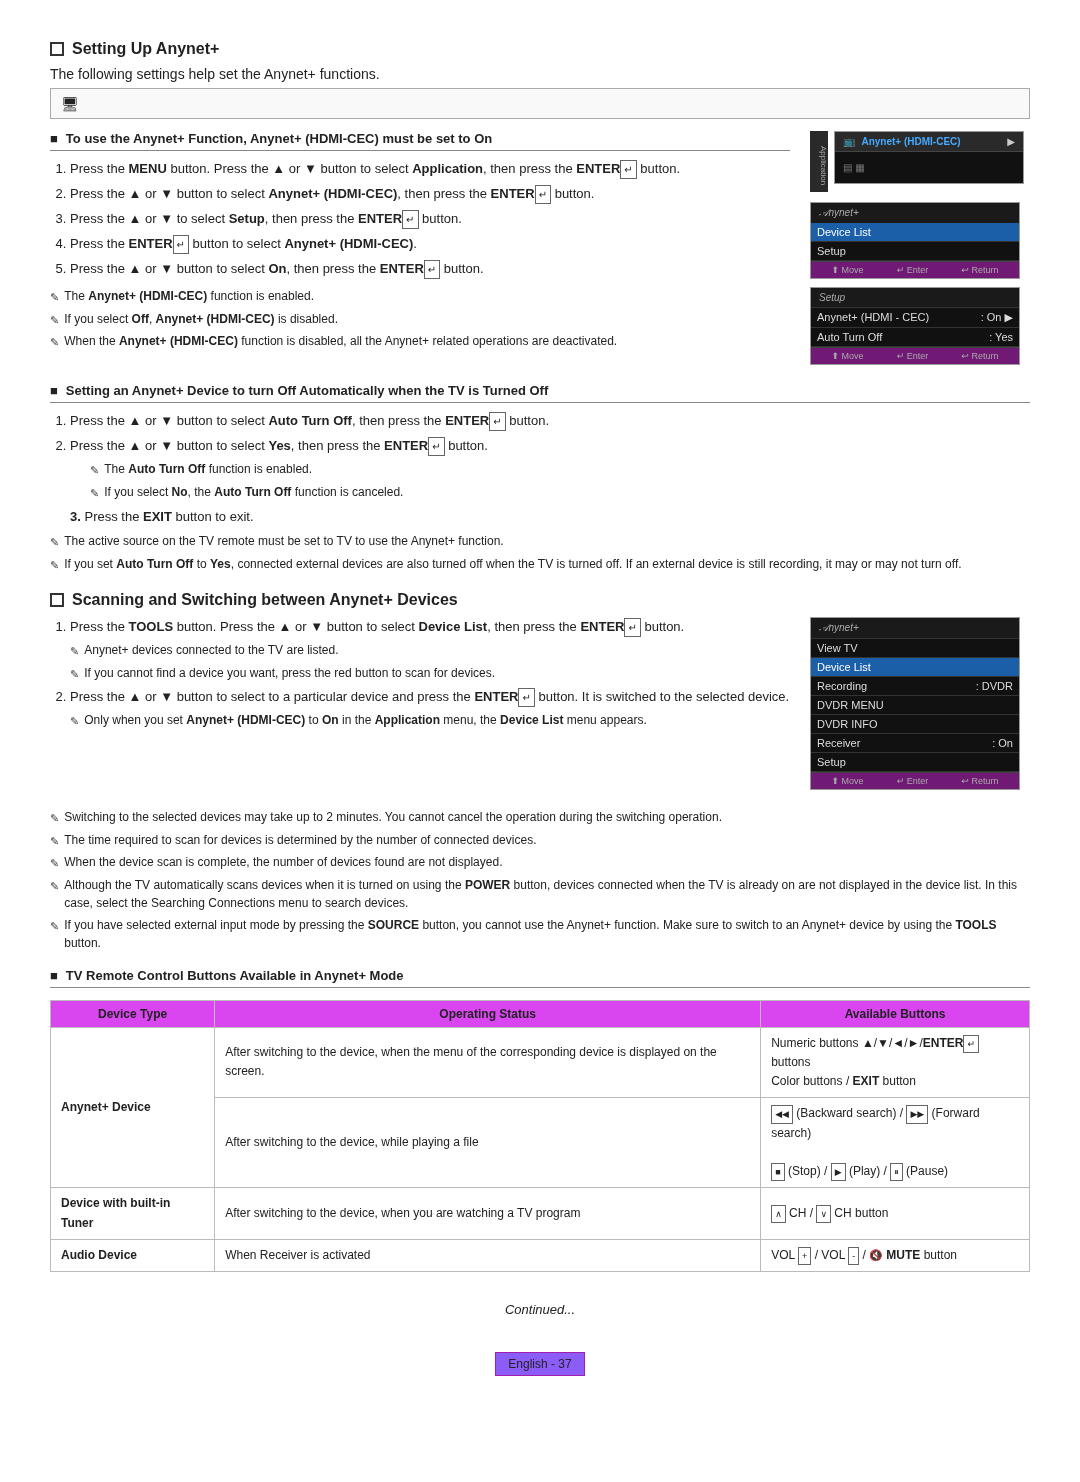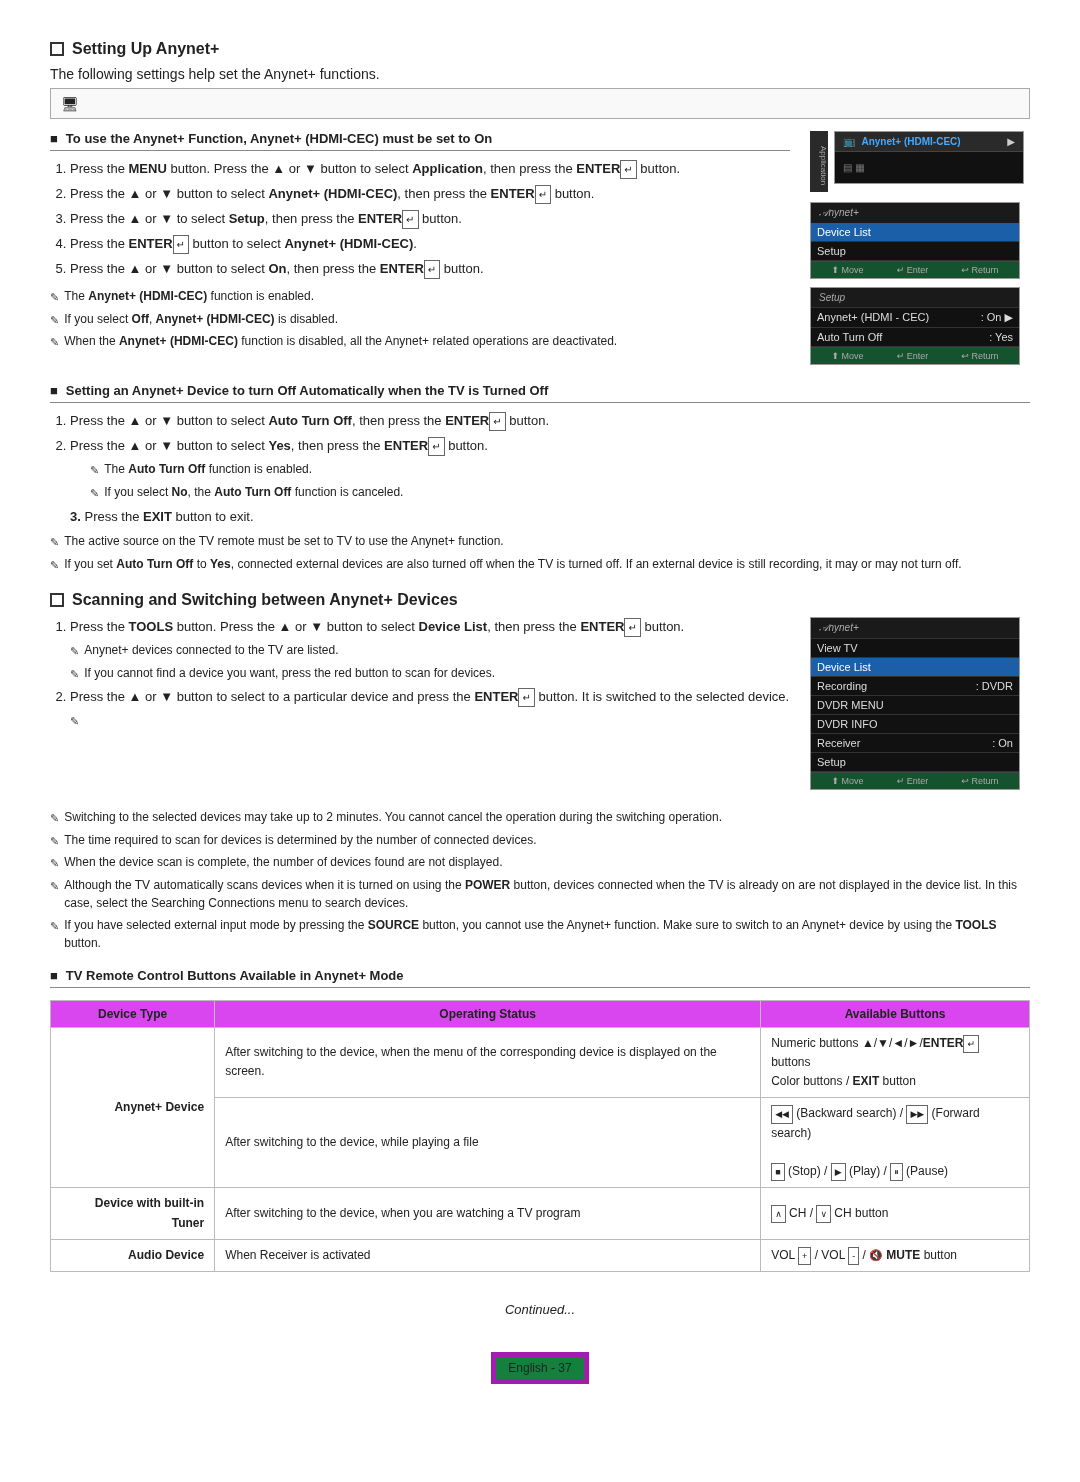--- a/index.html
+++ b/index.html
@@ -142,21 +142,21 @@
       font-size: 11px;
       color: #ddd;
       border-bottom: 1px solid #333;
     }
     .screen-panel .footer-bar {
       display: flex;
       justify-content: space-around;
       padding: 3px 4px;
       font-size: 9px;
       color: #aaa;
-      background: #14532d;
+      background: #701a75;
       border-top: 1px solid #444;
     }
     .screen-panel .anynet-label {
       font-style: italic;
       font-size: 10px;
       color: #aaa;
       padding: 2px 6px;
     }
 
     
@@ -194,38 +194,38 @@
       font-size: 12px;
     }
     .remote-table td {
       border: 1px solid #bbb;
       padding: 6px 10px;
       vertical-align: middle;
       line-height: 1.6;
     }
     .remote-table .device-type {
       font-weight: bold;
-      text-align: right;
+      text-align: left;
     }
 
     
     .page-footer {
       text-align: center;
       margin-top: 30px;
       font-style: italic;
       font-size: 13px;
     }
     .page-number {
       text-align: right;
       margin-top: 20px;
       font-size: 12px;
       padding: 4px 12px;
-      border: 5px solid #a21caf;
+      border: 1px solid #a21caf;
       display: inline-block;
-      background: #15803d;
+      background: #8b5cf6;
     }
     .page-number-wrap {
       text-align: center;
       margin-top: 15px;
     }
 
     
     .icon-sym {
       font-size: 10px;
       border: 1px solid #666;
@@ -383,20 +383,21 @@
           </div>
           <div class="note-item">
             <span class="note-sym">✎</span>
             <span>If you cannot find a device you want, press the red button to scan for devices.</span>
           </div>
         </li>
         <li>
           Press the ▲ or ▼ button to select to a particular device and press the <b>ENTER</b><span class="icon-sym">↵</span> button. It is switched to the selected device.
           <div class="note-item" style="margin-top:4px;">
             <span class="note-sym">✎</span>
+            <span>Only when you set <b>Anynet+ (HDMI-CEC)</b> to <b>On</b> in the <b>Application</b> menu, the <b>Device List</b> menu appears.</span>
           </div>
         </li>
       </ol>
     </div>
     <div class="right-content">
 
       <div class="screen-panel" style="width:210px;">
         <div style="font-style:italic; font-size:10px; color:#aaa; padding:4px 8px; background:#1a1a1a; border-bottom:1px solid #333;">𝒜nynet+</div>
         <div class="menu-item">View TV</div>
         <div class="menu-item highlighted">Device List</div>

